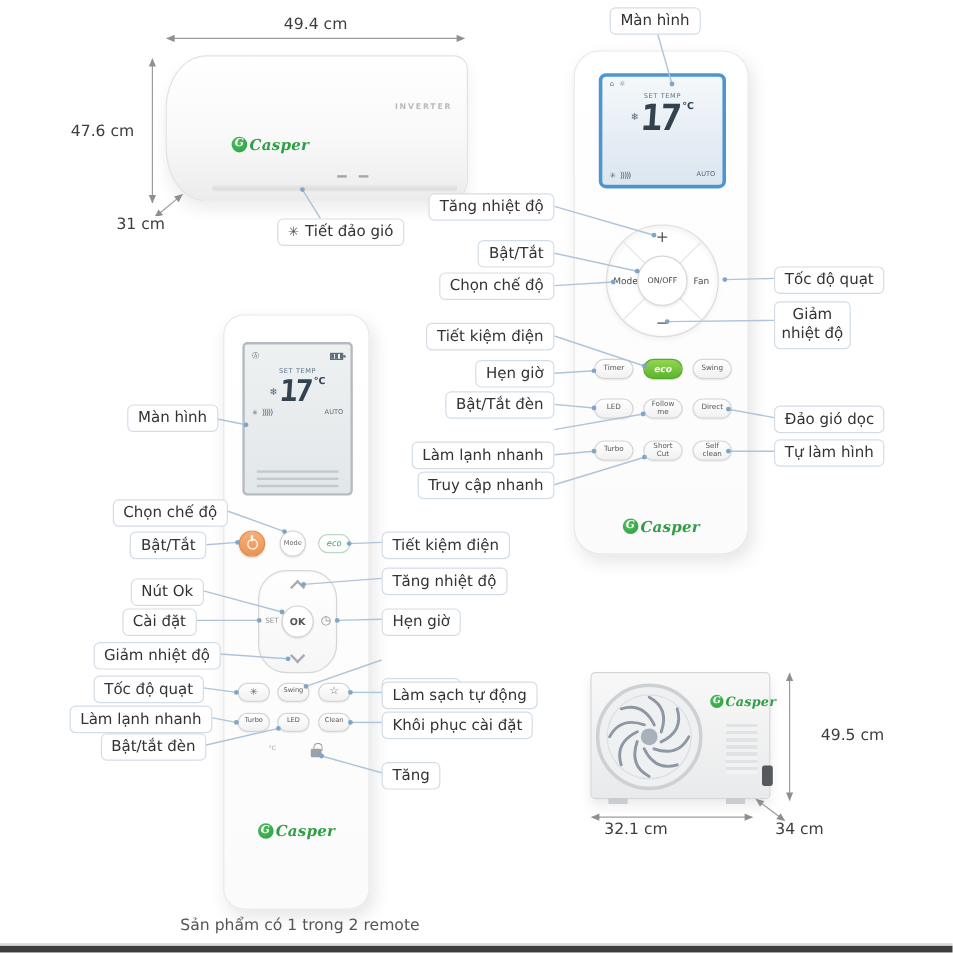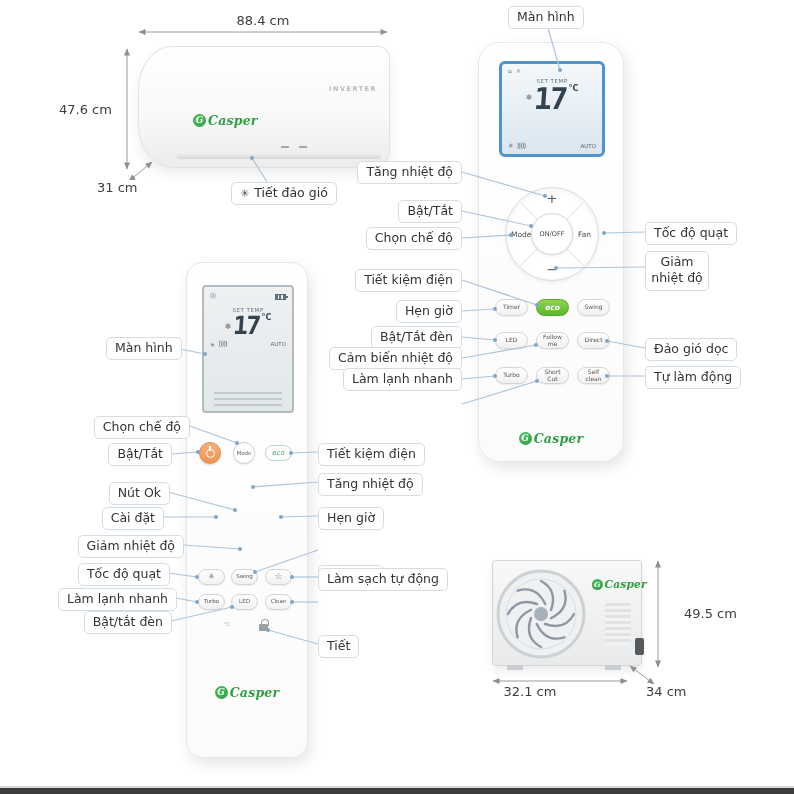--- a/index.html
+++ b/index.html
@@ -163,21 +163,21 @@
     <div class="brandmark iu-brand">
       <span class="brand-g">G</span>
       <span class="brand-t">Casper</span>
     </div>
     <span class="iu-inverter">INVERTER</span>
     <div class="iu-slot"></div>
     <span class="iu-dot d1"></span>
     <span class="iu-dot d2"></span>
   </div>
 
-  <div class="dimlabel tc" style="left:232px; top:13px; width:62px;">88.4 cm</div>
+  <div class="dimlabel tc" style="left:232px; top:13px; width:62px;">49.4 cm</div>
   <div class="dimlabel" style="left:56px; top:102px;">47.6 cm</div>
   <div class="dimlabel" style="left:94px; top:180px;">31 cm</div>
 
   <div class="callout callout-flap" style="left:231px; top:182px;">
     <span class="fan-glyph">✳</span>
     <span>Tiết đảo gió</span>
   </div>
 
   <div class="remote remote2">
     <div class="lcd2">
@@ -222,26 +222,26 @@
     </div>
   </div>
 
   <div class="callout" style="left:508px; top:6px;">Màn hình</div>
   <div class="callout" style="right:332px; top:161px;">Tăng nhiệt độ</div>
   <div class="callout" style="right:332px; top:200px;">Bật/Tắt</div>
   <div class="callout" style="right:332px; top:227px;">Chọn chế độ</div>
   <div class="callout" style="right:332px; top:269px;">Tiết kiệm điện</div>
   <div class="callout" style="right:332px; top:300px;">Hẹn giờ</div>
   <div class="callout" style="right:332px; top:326px;">Bật/Tắt đèn</div>
-  <div class="callout" style="right:332px; top:347px;">Cảm biến nhiệt độ</div>
   <div class="callout" style="right:332px; top:368px;">Làm lạnh nhanh</div>
+  <div class="callout" style="right:332px; top:393px;">Truy cập nhanh</div>
   <div class="callout" style="left:645px; top:222px;">Tốc độ quạt</div>
   <div class="callout callout-2l" style="left:645px; top:251px;">Giảm nhiệt độ</div>
   <div class="callout" style="left:645px; top:338px;">Đảo gió dọc</div>
-  <div class="callout" style="left:645px; top:366px;">Tự làm động</div>
+  <div class="callout" style="left:645px; top:366px;">Tự làm hình</div>
 
   <div class="remote remote1">
     <div class="lcd1">
       <div class="lcd1-top">
         <span>Ⓐ</span>
         <span class="batt"></span>
       </div>
       <div class="lcd-setlbl">SET TEMP</div>
       <div class="lcd-main">
         <span class="lcd-snow">❄</span>
@@ -259,20 +259,27 @@
           <div class="seg"></div>
       </div>
     </div>
 
     <div class="btn-power">
         <span class="power-ic"></span>
       </div>
     <div class="btn-mode1">Mode</div>
     <div class="btn-eco1">eco</div>
 
+    <div class="navpad">
+      <span class="chev chev-up"></span>
+      <span class="chev chev-down"></span>
+      <span class="set-lbl">SET</span>
+      <span class="ok-btn">OK</span>
+      <span class="clock-ic">◷</span>
+    </div>
 
     <span class="pill pill1 icon-pill" style="left:11px; top:306px;">✳</span>
     <span class="pill pill1" style="left:44px; top:306px;">Swing</span>
     <span class="pill pill1 star-pill" style="left:78px; top:306px;">☆</span>
     <span class="pill pill1" style="left:11px; top:331px;">Turbo</span>
     <span class="pill pill1" style="left:44px; top:331px;">LED</span>
     <span class="pill pill1" style="left:78px; top:331px;">Clean</span>
 
     <span class="tinyic1">°C</span>
     <span class="lock-ic"></span>
@@ -290,21 +297,22 @@
   <div class="callout" style="right:630px; top:507px;">Cài đặt</div>
   <div class="callout" style="right:610px; top:535px;">Giảm nhiệt độ</div>
   <div class="callout" style="right:624px; top:563px;">Tốc độ quạt</div>
   <div class="callout" style="right:617px; top:588px;">Làm lạnh nhanh</div>
   <div class="callout" style="right:622px; top:611px;">Bật/tắt đèn</div>
   <div class="callout" style="left:318px; top:443px;">Tiết kiệm điện</div>
   <div class="callout" style="left:318px; top:473px;">Tăng nhiệt độ</div>
   <div class="callout" style="left:318px; top:507px;">Hẹn giờ</div>
   <div class="callout" style="left:318px; top:541px;margin-top:24px;">Đảo gió</div>
   <div class="callout" style="left:318px; top:568px;">Làm sạch tự động</div>
-  <div class="callout" style="left:318px; top:635px;">Tiết</div>
+  <div class="callout" style="left:318px; top:593px;">Khôi phục cài đặt</div>
+  <div class="callout" style="left:318px; top:635px;">Tăng</div>
 
   <div class="outdoor">
     <svg class="od-fan" width="92" height="92">
       <circle cx="46" cy="46" r="43" fill="#eef0f2" stroke="#cdd1d4" stroke-width="3"></circle>
       <circle cx="46" cy="46" r="35" fill="none" stroke="#dcdfe2" stroke-width="1"></circle>
       <g stroke="#8e98a4" stroke-width="2.4" fill="none" stroke-linecap="round">
         <path d="M46 13 Q 63 22 56 42"></path>
         <path d="M46 13 Q 63 22 56 42" transform="rotate(45 46 46)"></path>
         <path d="M46 13 Q 63 22 56 42" transform="rotate(90 46 46)"></path>
         <path d="M46 13 Q 63 22 56 42" transform="rotate(135 46 46)"></path>
@@ -404,15 +412,16 @@
       <circle cx="291" cy="453" r="2"></circle>
         <circle cx="253" cy="487" r="2"></circle>
       <circle cx="281" cy="517" r="2"></circle>
         <circle cx="255" cy="572" r="2"></circle>
       <circle cx="292" cy="577" r="2"></circle>
         <circle cx="292" cy="602" r="2"></circle>
       <circle cx="268" cy="630" r="2"></circle>
     </g>
   </svg>
 
+  <div class="footer-note">Sản phẩm có 1 trong 2 remote</div>
   <div class="bottom-bar"></div>
 
 </div>
 
 </body></html>

